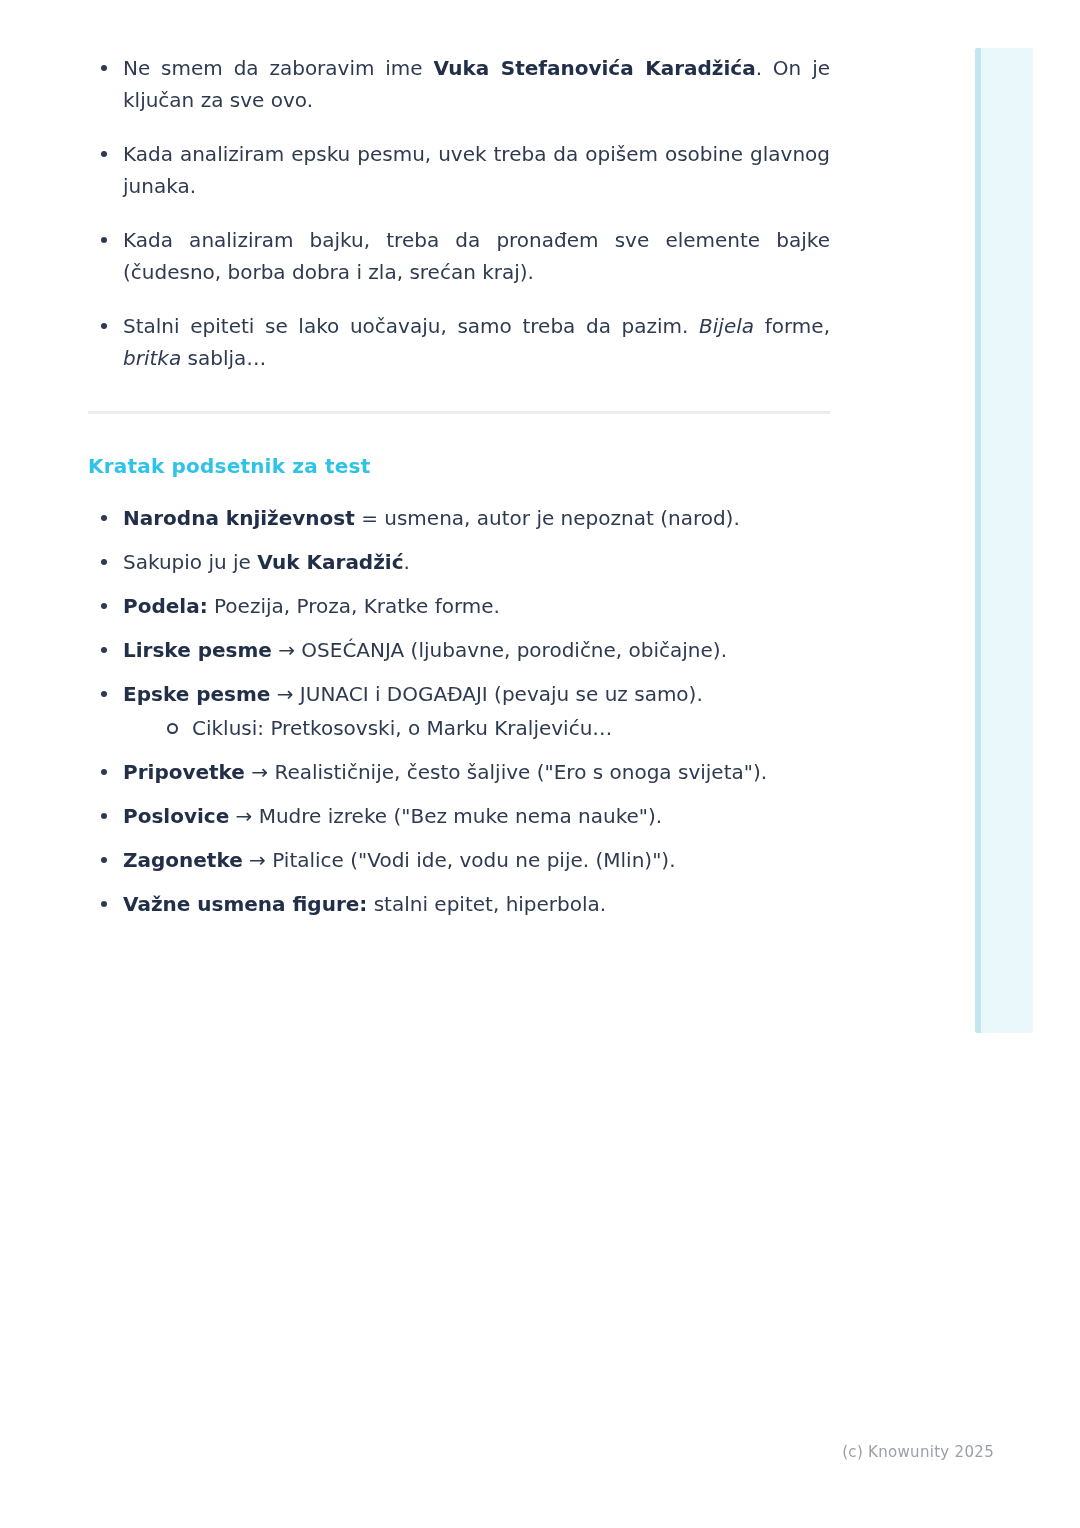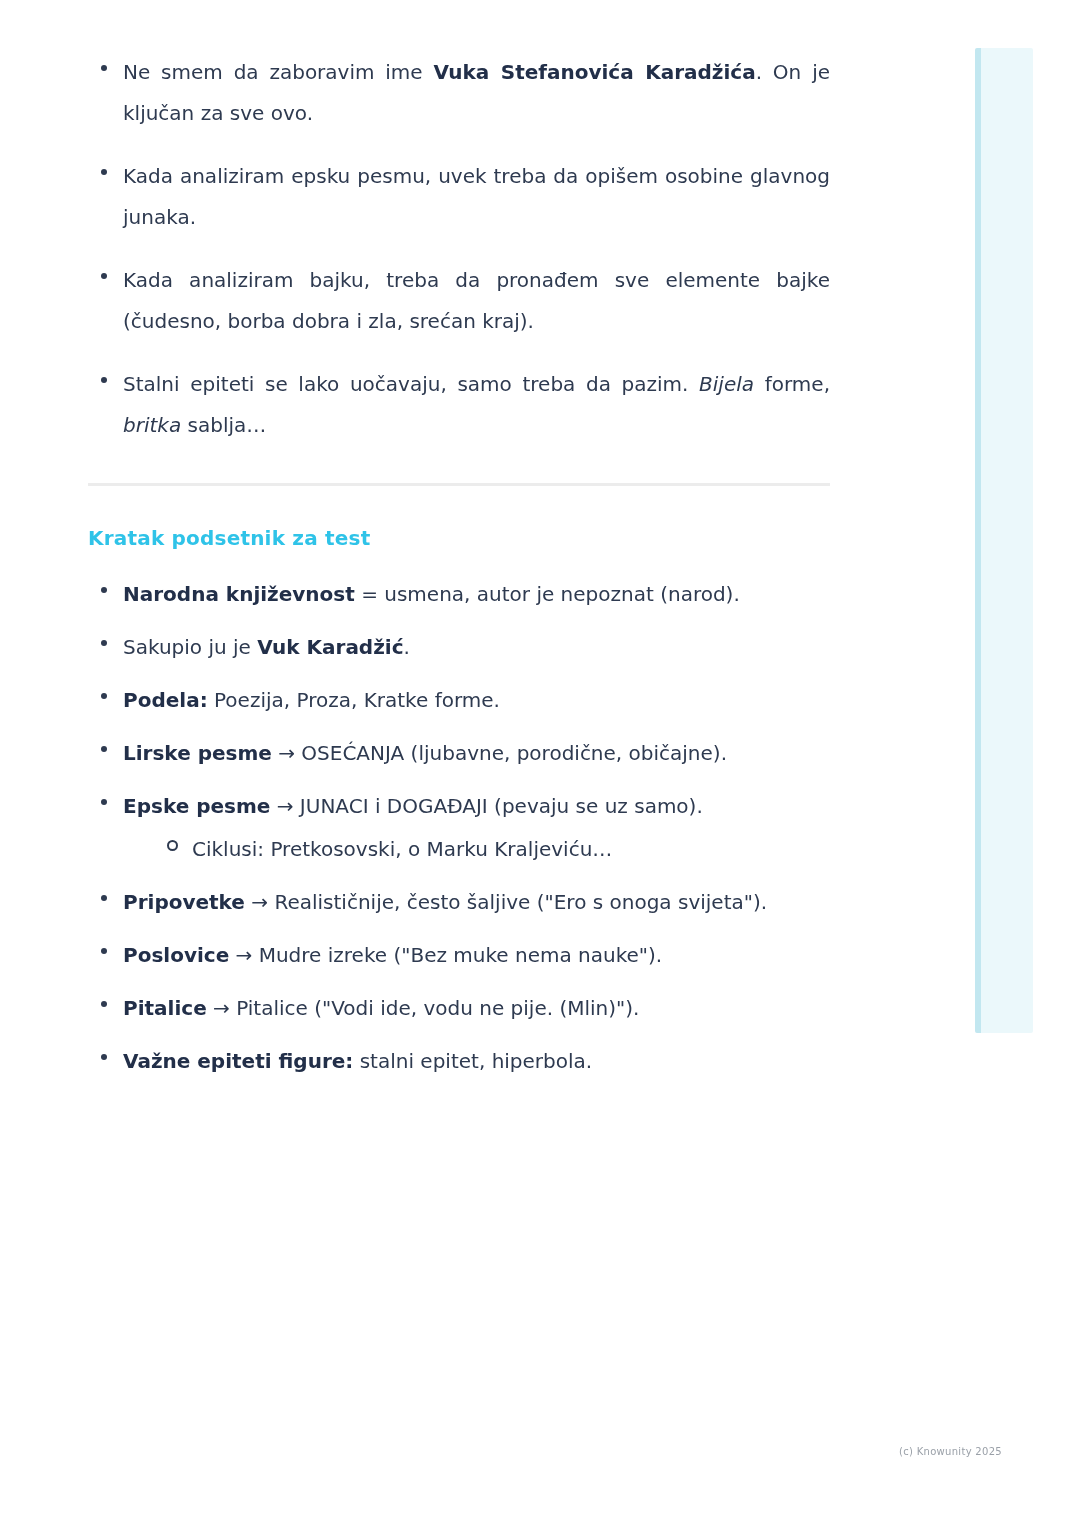--- a/index.html
+++ b/index.html
@@ -36,21 +36,21 @@
     top: 52px;
     width: 742px;
   }
 
   ul { list-style: none; margin: 0; padding: 0; }
 
   .note-item, .reminder-item, .sub-item {
     position: relative;
     padding-left: 35px;
     font-size: 20px;
-    line-height: 41px;
+    line-height: 32px;
     color: #2e3a50;
   }
   .note-item { text-align: justify; }
   .note-item + .note-item { margin-top: 22px; }
 
   .reminder-item { white-space: nowrap; }
   .reminder-item + .reminder-item { margin-top: 12px; }
 
   .marker-dot {
     position: absolute;
@@ -90,23 +90,23 @@
     line-height: 32px;
     font-weight: 700;
     color: #2fc3e8;
     letter-spacing: 0.2px;
   }
 
   .reminder-list { margin-top: 20px; }
 
   .footer {
     position: absolute;
-    right: 78px;
+    right: 86px;
     top: 1442px;
-    font-size: 10px;
+    font-size: 15px;
     line-height: 20px;
     color: #9aa0a8;
     letter-spacing: 0.3px;
   }
 </style>
 </head>
 <body>
 
 <div class="page">
 
@@ -167,25 +167,25 @@
       <li class="reminder-item">
         <span class="marker-dot"></span>
         <span class="bold">Pripovetke</span><span> → Realističnije, često šaljive ("Ero s onoga svijeta").</span>
       </li>
       <li class="reminder-item">
         <span class="marker-dot"></span>
         <span class="bold">Poslovice</span><span> → Mudre izreke ("Bez muke nema nauke").</span>
       </li>
       <li class="reminder-item">
         <span class="marker-dot"></span>
-        <span class="bold">Pitalice</span><span> → Pitalice ("Vodi ide, vodu ne pije. (Mlin)").</span>
+        <span class="bold">Zagonetke</span><span> → Pitalice ("Vodi ide, vodu ne pije. (Mlin)").</span>
       </li>
       <li class="reminder-item">
         <span class="marker-dot"></span>
-        <span class="bold">Važne epiteti figure:</span><span> stalni epitet, hiperbola.</span>
+        <span class="bold">Važne usmena figure:</span><span> stalni epitet, hiperbola.</span>
       </li>
     </ul>
 
   </main>
 
   <div class="footer">(c) Knowunity 2025</div>
 
 </div>
 
 </body></html>

